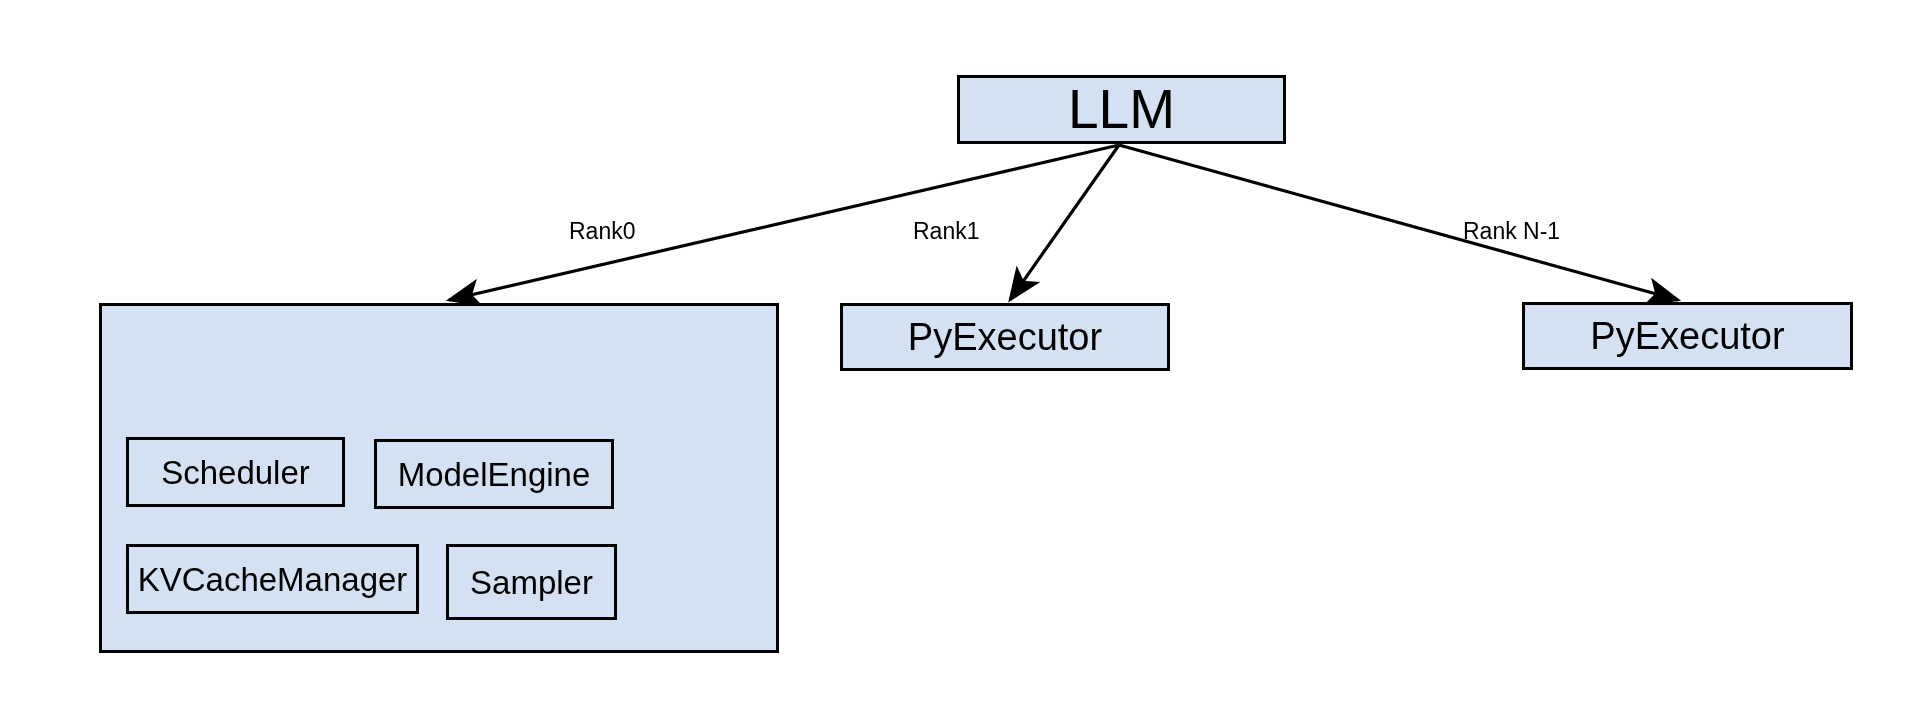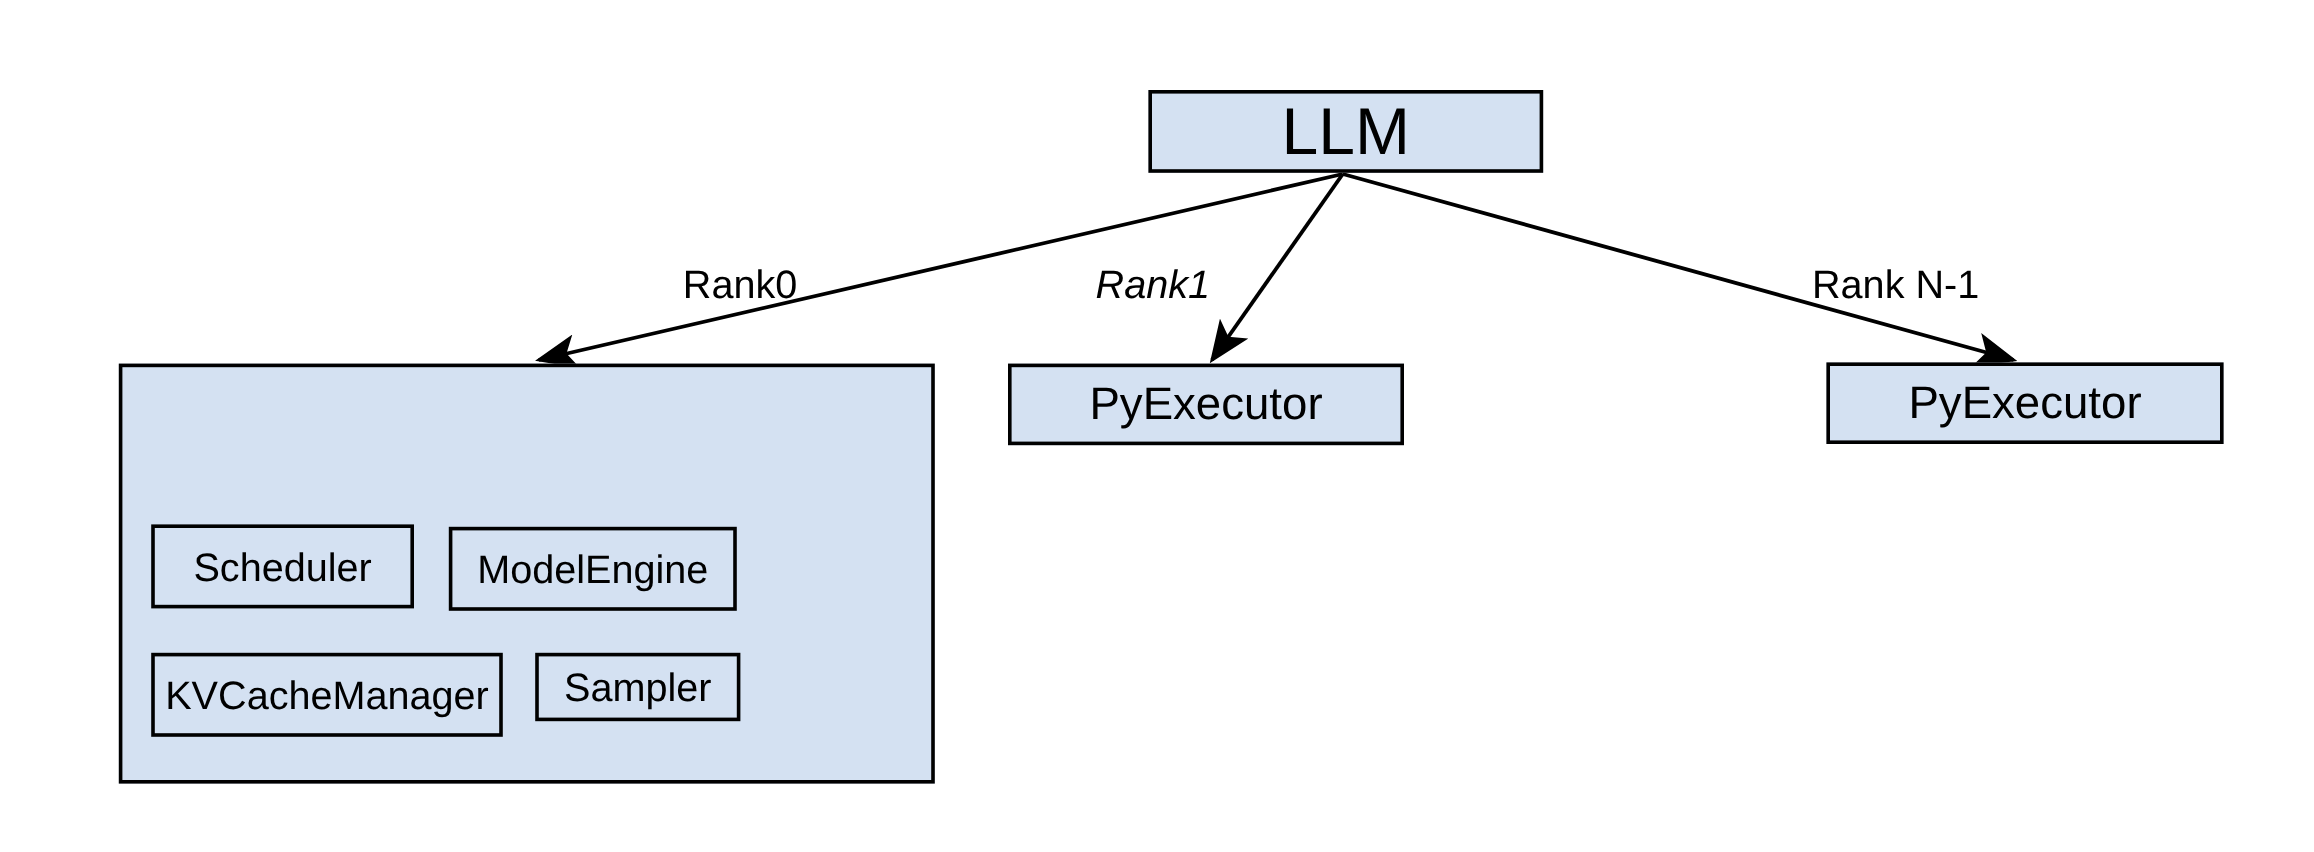--- a/index.html
+++ b/index.html
@@ -95,21 +95,21 @@
   #node-kvcachemanager {
     left: 24px;
     top: 238px;
     width: 293px;
     height: 70px;
   }
   #node-sampler {
     left: 344px;
     top: 238px;
     width: 171px;
-    height: 57px;
+    height: 76px;
   }
   
   #node-executor-rank1 {
     left: 840px;
     top: 303px;
     width: 330px;
     height: 68px;
   }
   #node-executor-rankn {
     left: 1522px;
@@ -118,28 +118,28 @@
     height: 68px;
   }
   #node-executor-rank1 .node-label,
   #node-executor-rankn .node-label {
     font-size: 38px;
   }
   
   .edge-label {
     position: absolute;
     font-family: "Liberation Sans", sans-serif;
-    font-size: 33px;
+    font-size: 23px;
     color: #000000;
     white-space: nowrap;
     line-height: 1;
   }
   #edge-label-rank0 { left: 569px; top: 220px; }
-  #edge-label-rank1 { left: 913px; top: 220px; font-style: italic; }
-  #edge-label-rankn { left: 1463px; top: 220px; margin-left: 47px; }
+  #edge-label-rank1 { left: 913px; top: 220px; }
+  #edge-label-rankn { left: 1463px; top: 220px; }
 </style>
 </head>
 <body>
 
 <div id="canvas">
 
   <svg id="edges" viewBox="0 0 1928 710" width="1928" height="710" xmlns="http://www.w3.org/2000/svg">
     <defs>
       <marker id="arrowhead" markerWidth="11" markerHeight="9" refX="10" refY="4.5" orient="auto" markerUnits="strokeWidth">
         <path d="M0,0 L11,4.5 L0,9 L2.6,4.5 Z" fill="#000000"></path>

